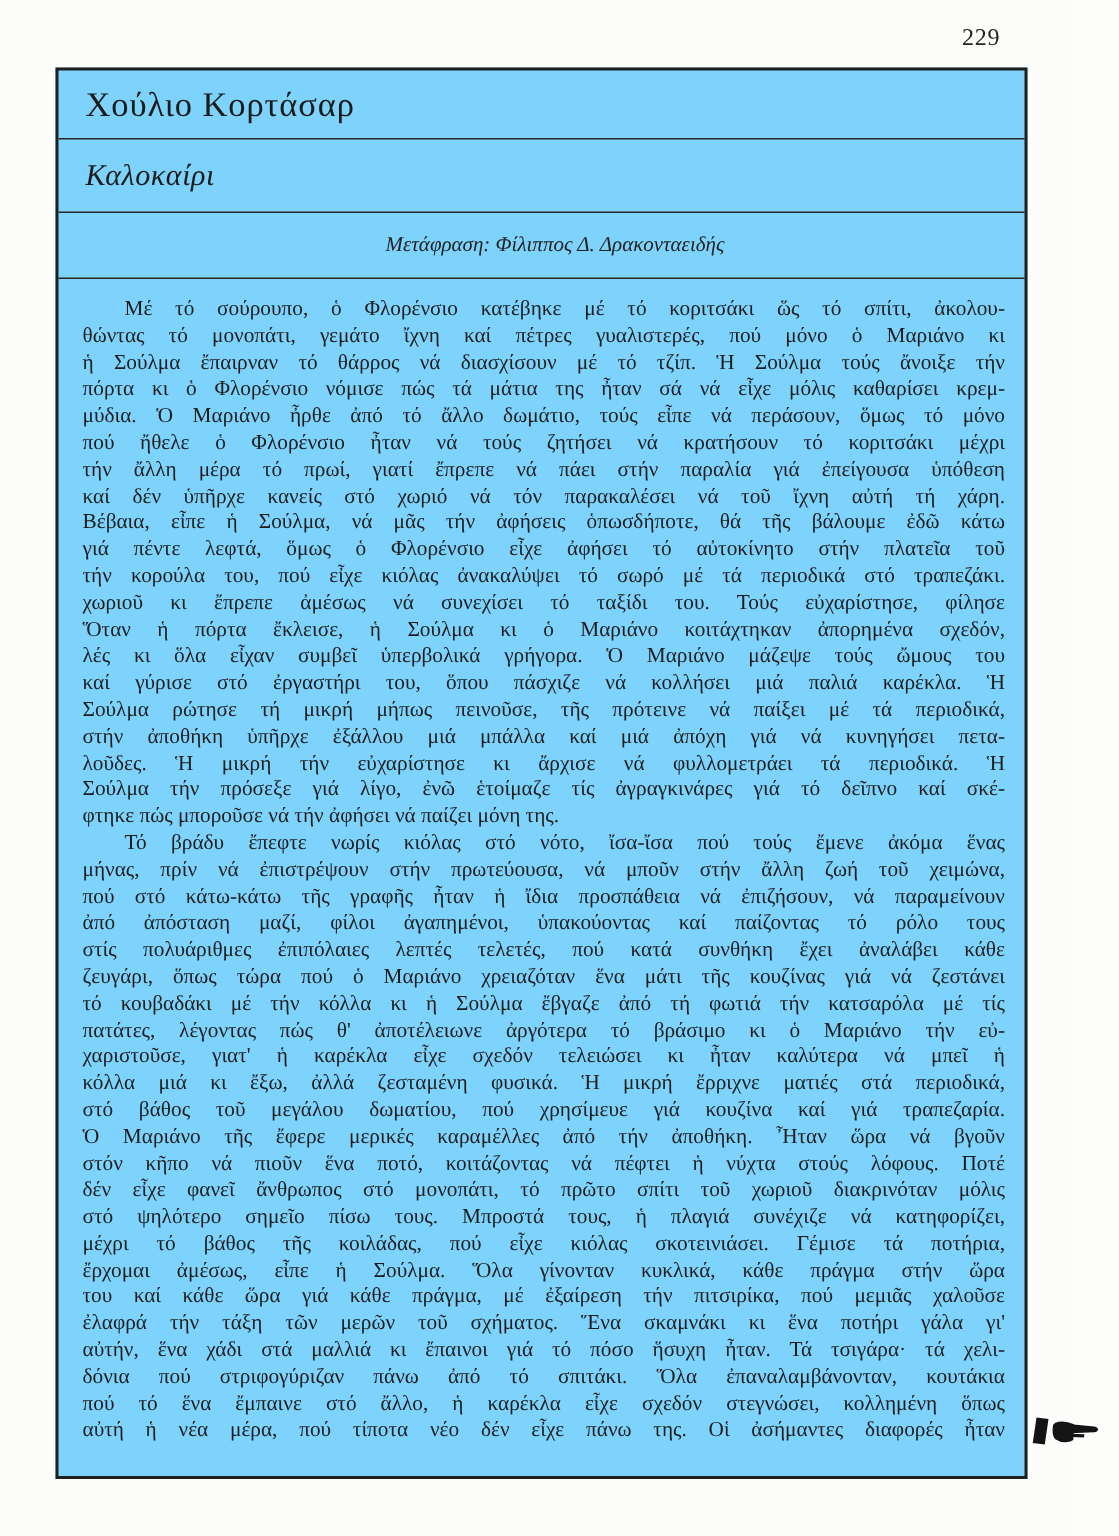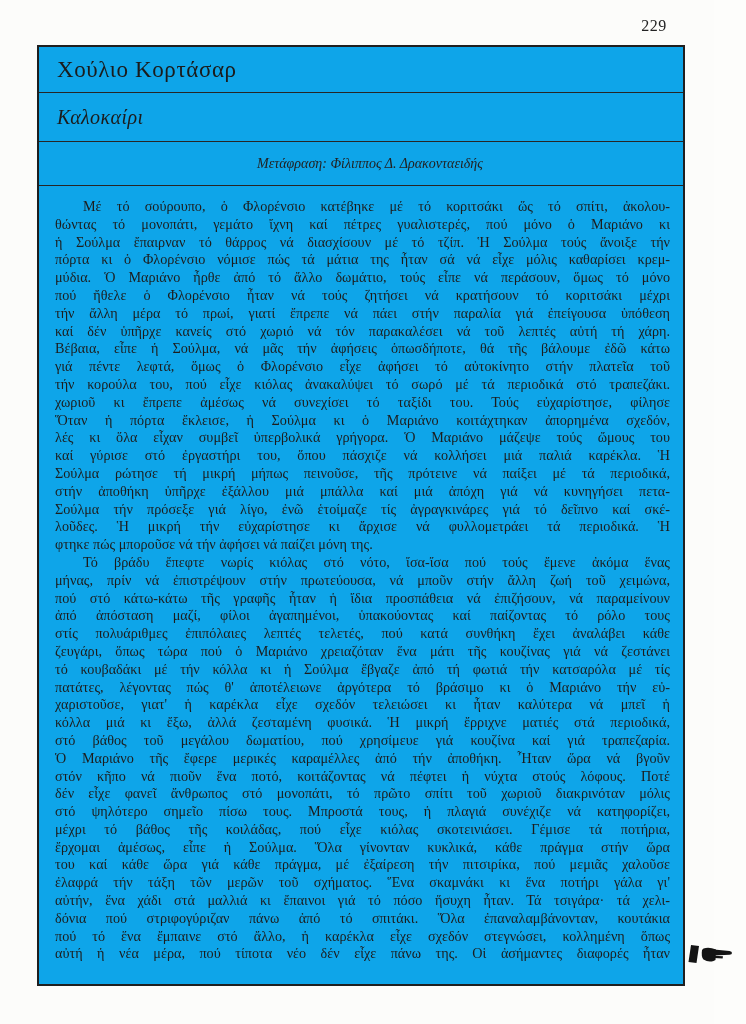--- a/index.html
+++ b/index.html
@@ -27,21 +27,21 @@
     letter-spacing: 0.5px;
     color: #232323;
   }
   .content-box {
     position: absolute;
     left: 37px;
     top: 45px;
     width: 648px;
     height: 941px;
     border: 2px solid #1f1f1f;
-    background: #0ea5e9;
+    background: #7dd3fc;
     display: flex;
     flex-direction: column;
   }
   .hrow {
     border-bottom: 1.5px solid #262626;
     display: flex;
     align-items: center;
     padding-left: 18px;
     flex: 0 0 auto;
   }
@@ -110,32 +110,32 @@
     </div>
 
     <div class="body-text">
       <div class="ln ind">Μέ τό σούρουπο, ὁ Φλορένσιο κατέβηκε μέ τό κοριτσάκι ὥς τό σπίτι, ἀκολου-</div>
       <div class="ln">θώντας τό μονοπάτι, γεμάτο ἴχνη καί πέτρες γυαλιστερές, πού μόνο ὁ Μαριάνο κι</div>
       <div class="ln">ἡ Σούλμα ἔπαιρναν τό θάρρος νά διασχίσουν μέ τό τζίπ. Ἡ Σούλμα τούς ἄνοιξε τήν</div>
       <div class="ln">πόρτα κι ὁ Φλορένσιο νόμισε πώς τά μάτια της ἦταν σά νά εἶχε μόλις καθαρίσει κρεμ-</div>
       <div class="ln">μύδια. Ὁ Μαριάνο ἦρθε ἀπό τό ἄλλο δωμάτιο, τούς εἶπε νά περάσουν, ὅμως τό μόνο</div>
       <div class="ln">πού ἤθελε ὁ Φλορένσιο ἦταν νά τούς ζητήσει νά κρατήσουν τό κοριτσάκι μέχρι</div>
       <div class="ln">τήν ἄλλη μέρα τό πρωί, γιατί ἔπρεπε νά πάει στήν παραλία γιά ἐπείγουσα ὑπόθεση</div>
-      <div class="ln">καί δέν ὑπῆρχε κανείς στό χωριό νά τόν παρακαλέσει νά τοῦ λεπτές αὐτή τή χάρη.</div>
+      <div class="ln">καί δέν ὑπῆρχε κανείς στό χωριό νά τόν παρακαλέσει νά τοῦ ἴχνη αὐτή τή χάρη.</div>
       <div class="ln">Βέβαια, εἶπε ἡ Σούλμα, νά μᾶς τήν ἀφήσεις ὁπωσδήποτε, θά τῆς βάλουμε ἐδῶ κάτω</div>
       <div class="ln">γιά πέντε λεφτά, ὅμως ὁ Φλορένσιο εἶχε ἀφήσει τό αὐτοκίνητο στήν πλατεῖα τοῦ</div>
       <div class="ln">τήν κορούλα του, πού εἶχε κιόλας ἀνακαλύψει τό σωρό μέ τά περιοδικά στό τραπεζάκι.</div>
       <div class="ln">χωριοῦ κι ἔπρεπε ἀμέσως νά συνεχίσει τό ταξίδι του. Τούς εὐχαρίστησε, φίλησε</div>
       <div class="ln">Ὅταν ἡ πόρτα ἔκλεισε, ἡ Σούλμα κι ὁ Μαριάνο κοιτάχτηκαν ἀπορημένα σχεδόν,</div>
       <div class="ln">λές κι ὅλα εἶχαν συμβεῖ ὑπερβολικά γρήγορα. Ὁ Μαριάνο μάζεψε τούς ὤμους του</div>
       <div class="ln">καί γύρισε στό ἐργαστήρι του, ὅπου πάσχιζε νά κολλήσει μιά παλιά καρέκλα. Ἡ</div>
       <div class="ln">Σούλμα ρώτησε τή μικρή μήπως πεινοῦσε, τῆς πρότεινε νά παίξει μέ τά περιοδικά,</div>
       <div class="ln">στήν ἀποθήκη ὑπῆρχε ἐξάλλου μιά μπάλλα καί μιά ἀπόχη γιά νά κυνηγήσει πετα-</div>
+      <div class="ln">λοῦδες. Ἡ μικρή τήν εὐχαρίστησε κι ἄρχισε νά φυλλομετράει τά περιοδικά. Ἡ</div>
       <div class="ln">Σούλμα τήν πρόσεξε γιά λίγο, ἐνῶ ἑτοίμαζε τίς ἀγραγκινάρες γιά τό δεῖπνο καί σκέ-</div>
-      <div class="ln">λοῦδες. Ἡ μικρή τήν εὐχαρίστησε κι ἄρχισε νά φυλλομετράει τά περιοδικά. Ἡ</div>
       <div class="ln end">φτηκε πώς μποροῦσε νά τήν ἀφήσει νά παίζει μόνη της.</div>
 
       <div class="ln ind">Τό βράδυ ἔπεφτε νωρίς κιόλας στό νότο, ἴσα-ἴσα πού τούς ἔμενε ἀκόμα ἕνας</div>
       <div class="ln">μήνας, πρίν νά ἐπιστρέψουν στήν πρωτεύουσα, νά μποῦν στήν ἄλλη ζωή τοῦ χειμώνα,</div>
       <div class="ln">πού στό κάτω-κάτω τῆς γραφῆς ἦταν ἡ ἴδια προσπάθεια νά ἐπιζήσουν, νά παραμείνουν</div>
       <div class="ln">ἀπό ἀπόσταση μαζί, φίλοι ἀγαπημένοι, ὑπακούοντας καί παίζοντας τό ρόλο τους</div>
       <div class="ln">στίς πολυάριθμες ἐπιπόλαιες λεπτές τελετές, πού κατά συνθήκη ἔχει ἀναλάβει κάθε</div>
       <div class="ln">ζευγάρι, ὅπως τώρα πού ὁ Μαριάνο χρειαζόταν ἕνα μάτι τῆς κουζίνας γιά νά ζεστάνει</div>
       <div class="ln">τό κουβαδάκι μέ τήν κόλλα κι ἡ Σούλμα ἔβγαζε ἀπό τή φωτιά τήν κατσαρόλα μέ τίς</div>
       <div class="ln">πατάτες, λέγοντας πώς θ' ἀποτέλειωνε ἀργότερα τό βράσιμο κι ὁ Μαριάνο τήν εὐ-</div>

